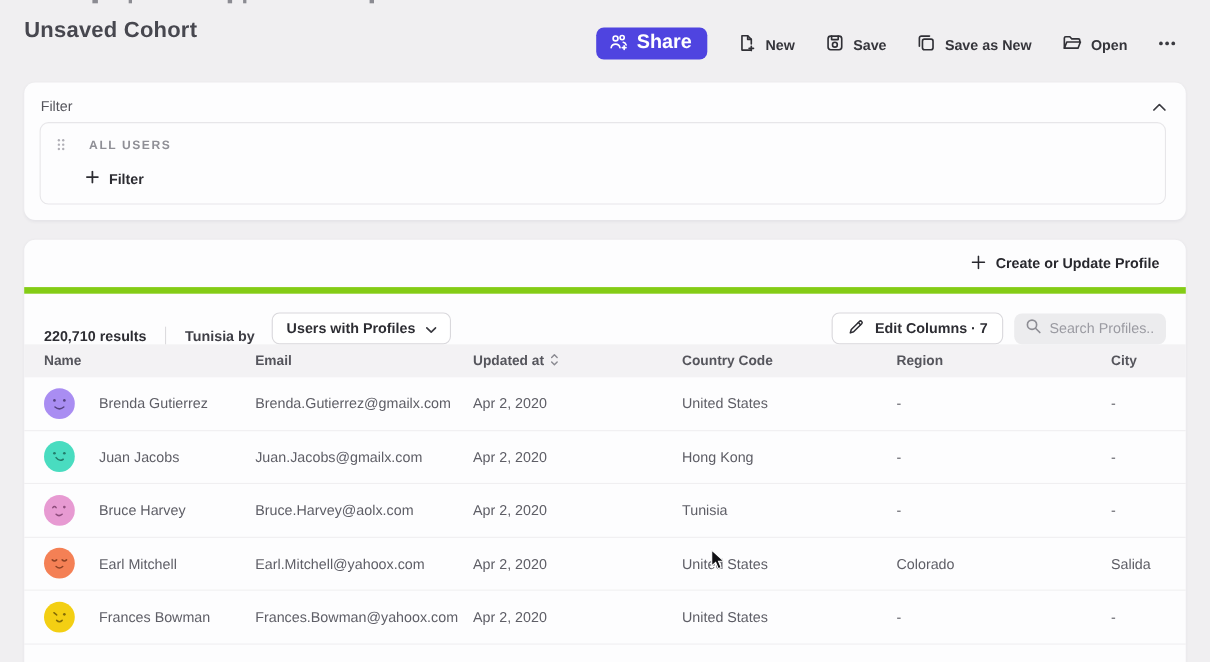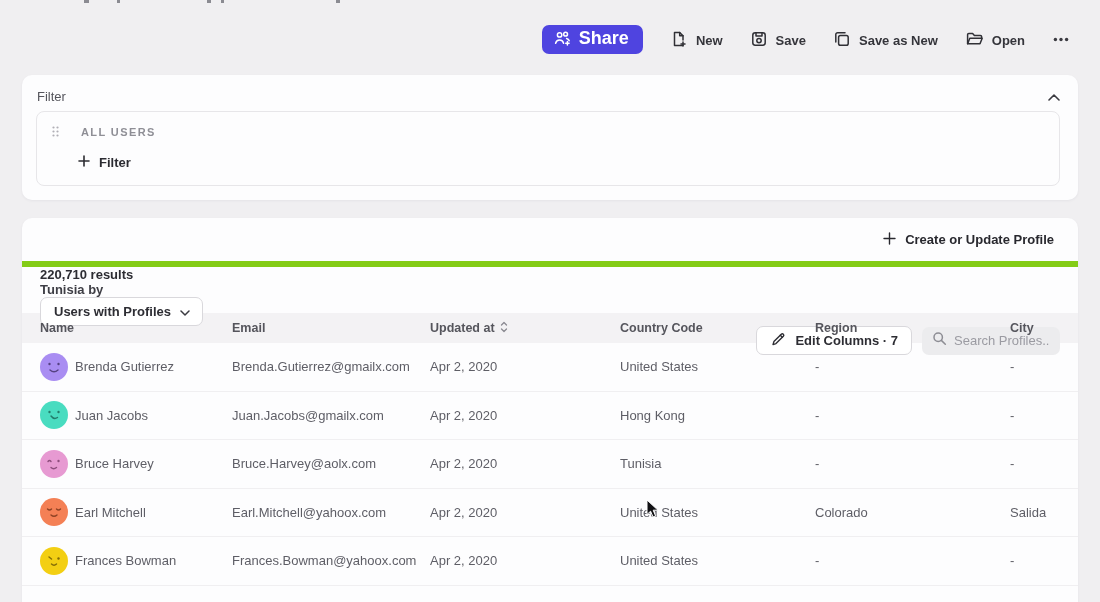--- a/index.html
+++ b/index.html
@@ -77,21 +77,21 @@
   .create-row {
     height:49px; display:flex; align-items:center; justify-content:flex-end;
     padding-right:24px; border-bottom:6px solid #84cc16;
   }
   .create-btn {
     display:flex; align-items:center; gap:9px;
     background:none; border:none; cursor:pointer;
     font-size:13px; font-weight:700; color:#28282e; font-family:inherit;
   }
   .results-bar {
-    height:46px; display:flex; align-items:flex-start; padding:0 18px;flex-direction:column;
+    height:46px; display:flex; align-items:flex-end; padding:0 18px;
   }
   .results-count { font-size:13px; font-weight:700; color:#2d2d33; }
   .vsep { width:1px; height:16px; background:#dcdbde; margin:0 17px; }
   .filter-by-label { font-size:13px; font-weight:600; color:#3e3e45; margin-right:15px; }
   .dropdown-btn {
     display:flex; align-items:center; gap:9px;
     background:#fff; border:1px solid #d9d8dc; border-radius:7px;
     padding:6px 12px 7px 13px; height:29px;
     font-size:13px; font-weight:700; color:#2d2d33; cursor:pointer; font-family:inherit;
   }
@@ -118,21 +118,21 @@
     display:grid;
     grid-template-columns:192px 198px 190px 195px 195px 1fr;
     align-items:center; padding-left:18px;
   }
   .thead {
     height:30px; background:#f3f2f4;
     font-size:12.5px; font-weight:600; color:#55555c;
   }
   .th { display:flex; align-items:center; gap:5px; cursor:pointer;text-align:right; }
   .trow { height:48.5px; border-bottom:1px solid #f0eff1; font-size:13px; color:#5e5e66; cursor:pointer; }
-  .name-cell { display:flex; align-items:center; gap:7px; font-size:13px;text-align:center; }
+  .name-cell { display:flex; align-items:center; gap:22px; font-size:13px;text-align:center; }
   .avatar {
     width:28px; height:28px; border-radius:50%;
     flex:0 0 28px; display:flex; align-items:center; justify-content:center;
   }
   .trow-partial { height:20px; }
 
   
   .cursor { position:absolute; left:646px; top:499px; z-index:50; pointer-events:none; }
 </style>
 </head>
@@ -140,20 +140,21 @@
 
 <div class="top-remnant">
   <i style="left:84px;width:5px;"></i>
     <i style="left:117px;width:3px;"></i>
   <i style="left:207px;width:4px;"></i>
     <i style="left:221px;width:3px;"></i>
   <i style="left:336px;width:4px;"></i>
 </div>
 
 <div class="app-header">
+  <div class="page-title">Unsaved Cohort</div>
 
   <div class="toolbar">
     <button class="btn-share">
       <span>
         <svg width="17" height="17" viewBox="0 0 17 17" fill="none" stroke="#ffffff" stroke-width="1.5" stroke-linecap="round" stroke-linejoin="round">
           <circle cx="5.6" cy="4.9" r="2.2"></circle>
           <path d="M1.6 13.3 a4.1 4.1 0 0 1 8 0"></path>
           <circle cx="11.6" cy="4.2" r="1.9"></circle>
           <path d="M12.6 8.4 a3.4 3.4 0 0 1 2.6 2.4"></path>
           <path d="M13.4 11.6 v3.4 M11.7 13.3 h3.4"></path>

